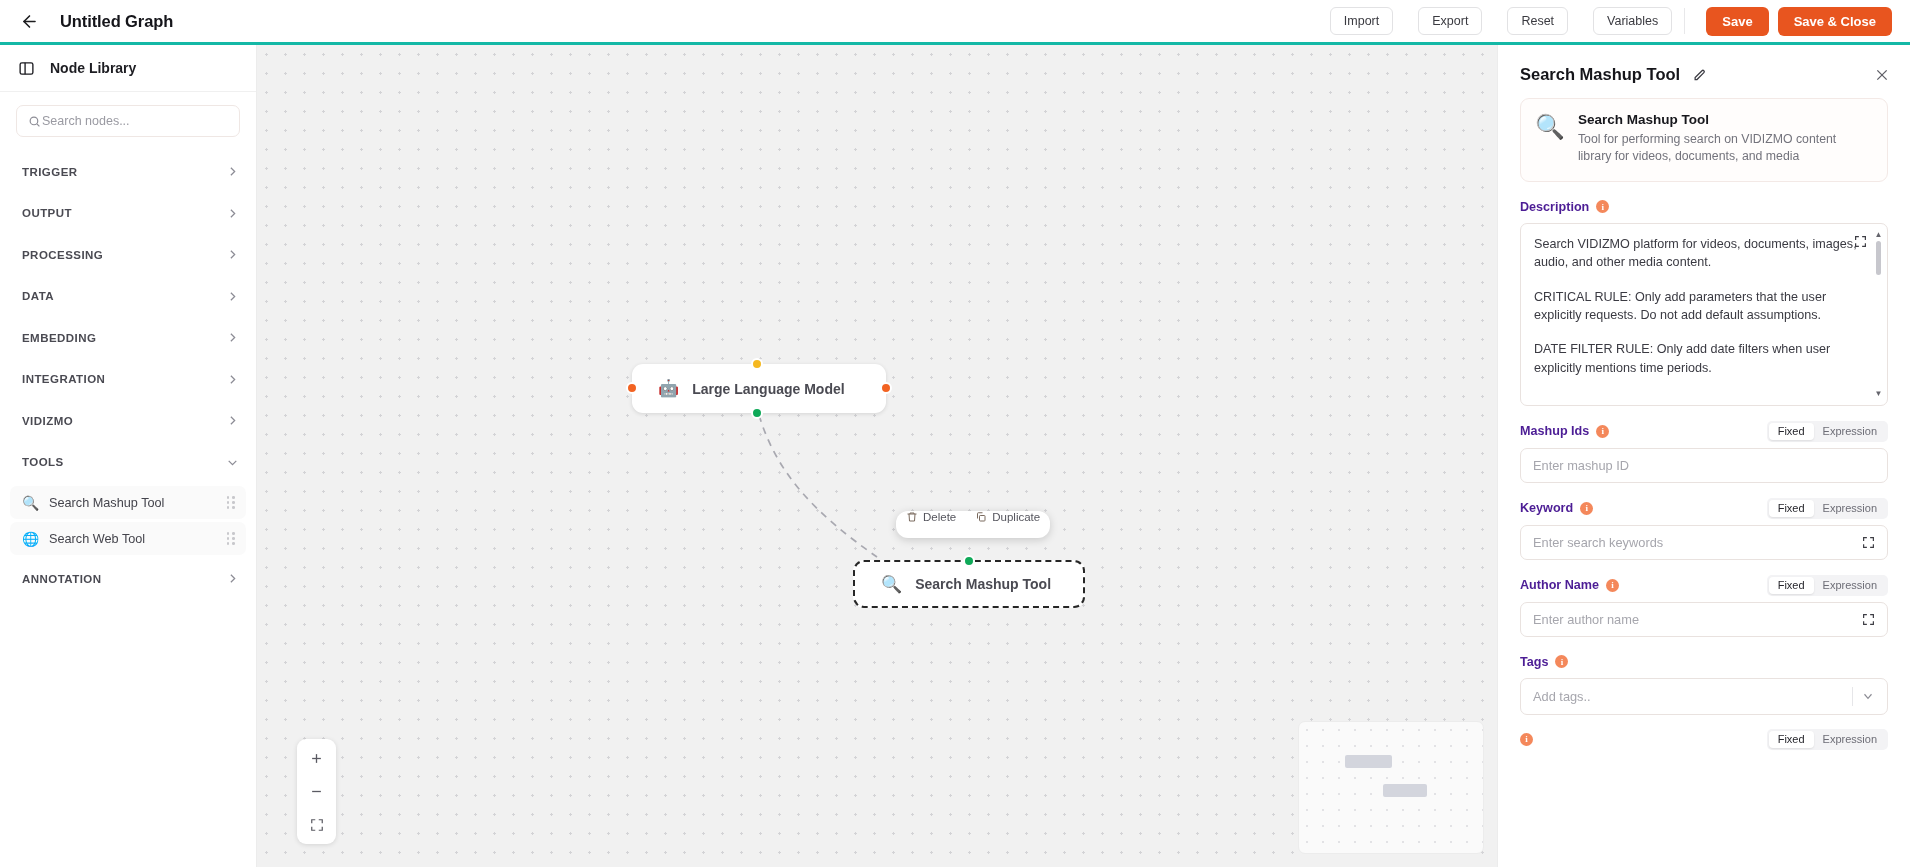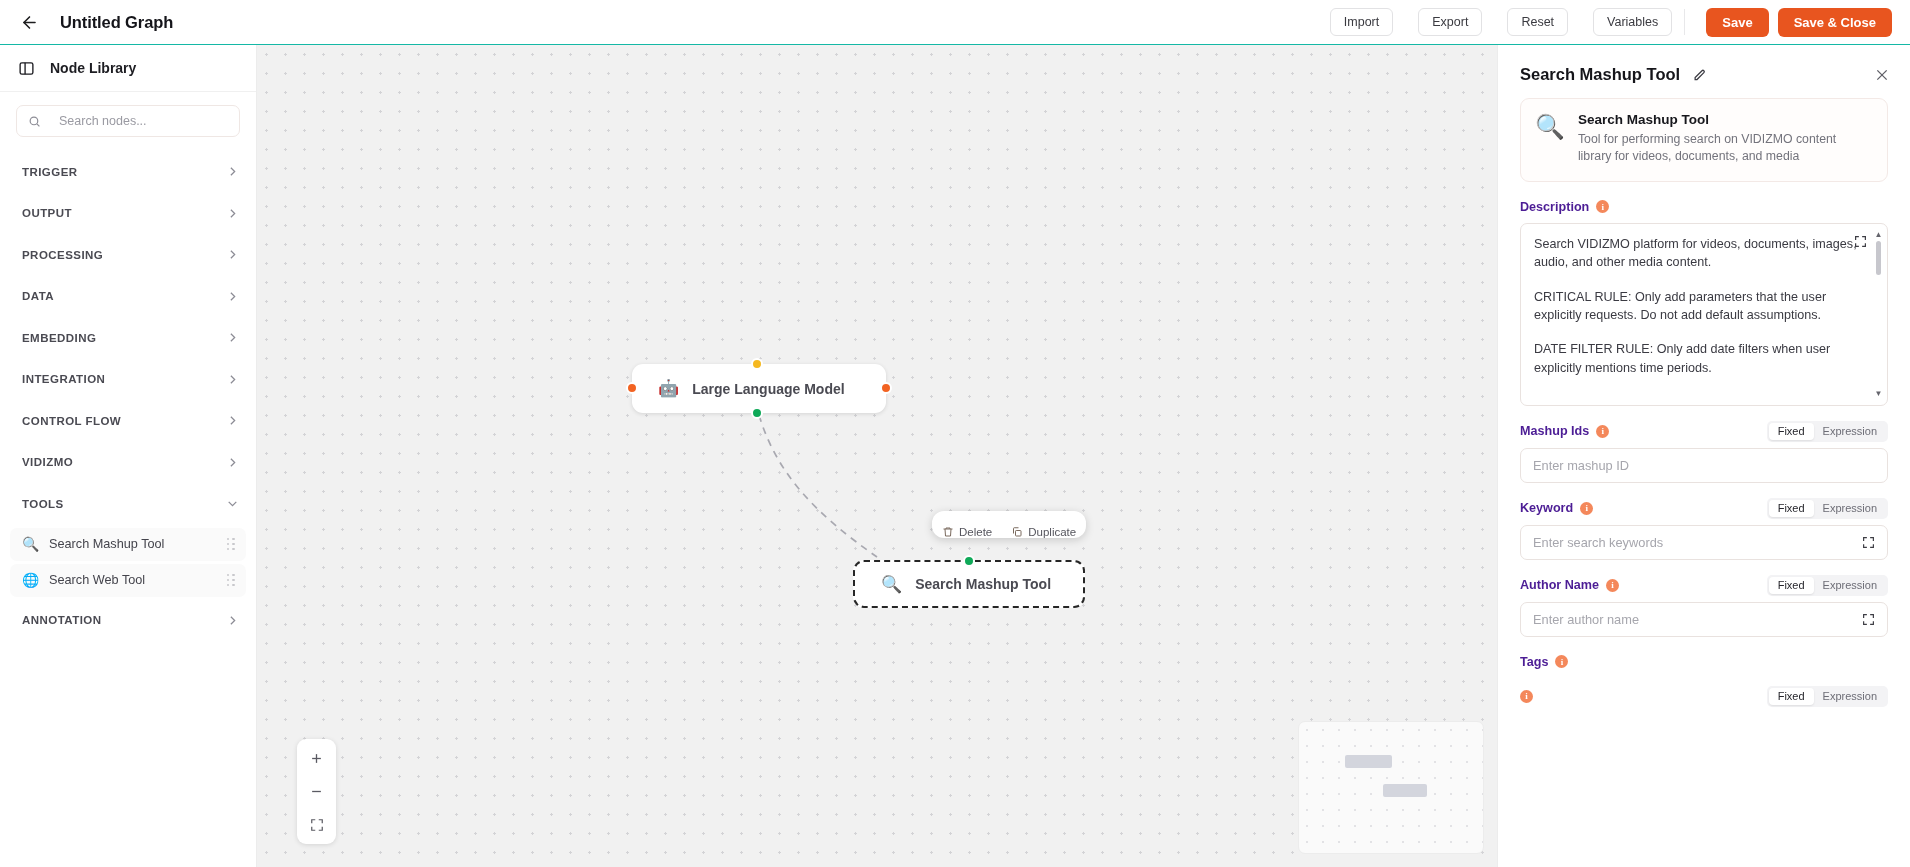--- a/index.html
+++ b/index.html
@@ -9,21 +9,21 @@
     background: #ffffff;
     overflow: hidden;
     color: #3c3c42;
   }
   #app { position: relative; width: 1910px; height: 867px; display: flex; flex-direction: column; }
 
   
   .topbar {
     height: 45px; min-height: 45px;
     background: #ffffff;
-    border-bottom: 1px solid #14b8a6;
+    border-bottom: 3px solid #14b8a6;
     display: flex; align-items: center;
     padding: 0 18px 0 14px;
     position: relative; z-index: 40;
   }
   .back-btn {
     width: 30px; height: 30px; display: flex; align-items: center; justify-content: center;
     cursor: pointer; color: #1d1d1f; border-radius: 5px;
   }
   .graph-title {
     font-size: 16.5px; font-weight: bold; color: #15151a;
@@ -58,21 +58,21 @@
     overflow: hidden;
   }
   .sb-head {
     height: 47px; display: flex; align-items: center; gap: 15px;
     padding: 0 18px; border-bottom: 1px solid #f0f0f0;
   }
   .sb-head-title { font-size: 14px; font-weight: bold; color: #1d1d22; }
   .sb-search-wrap { padding: 13px 16px 8px 16px; }
   .sb-search {
     height: 32px; border: 1px solid #efe7e4; border-radius: 7px;
-    display: flex; align-items: center; gap: 18px; padding: 0 11px;
+    display: flex; align-items: center; gap: 1px; padding: 0 11px;
     background: #fff;
   }
   .sb-search input {
     border: none; outline: none; flex: 1;
     font-size: 12.5px; font-family: "Liberation Sans", sans-serif; color: #3a3a40;
     background: transparent;
   }
   .sb-search input::placeholder { color: #9a9aa2; }
   .sb-list { flex: 1; overflow-y: auto; padding: 6px 0 20px 0; }
   .cat-row {
@@ -114,23 +114,23 @@
     background: #fff; border: 2px dashed #262626; border-radius: 11px;
     box-shadow: none;
   }
   .node-emoji { font-size: 17px; }
   .node-label { font-size: 14px; font-weight: bold; color: #4a4a52; white-space: nowrap; }
   .handle { position: absolute; border-radius: 50%; border: 2px solid #fff; }
   .h-orange { width: 12px; height: 12px; background: #f26322; }
   .h-yellow { width: 12px; height: 12px; background: #f5b820; }
   .h-green  { width: 12px; height: 12px; background: #0fa958; }
   .ctx-menu {
-    position: absolute; left: 675px; top: 466px;
+    position: absolute; left: 639px; top: 466px;
     background: #fff; border-radius: 12px; box-shadow: 0 2px 9px rgba(0,0,0,.17);
-    display: flex; align-items: flex-end; height: 27px; padding: 0 7px; gap: 13px;
+    display: flex; align-items: flex-start; height: 27px; padding: 0 7px; gap: 13px;
   }
   .ctx-item {
     display: flex; align-items: center; gap: 5px;
     font-size: 11.5px; color: #55555d; cursor: pointer; padding: 0 3px;
   }
   .edge-svg { position: absolute; left: 0; top: 0; width: 100%; height: 100%; pointer-events: none; }
 
   .zoom-ctrl {
     position: absolute; left: 40px; bottom: 23px;
     background: #fff; border-radius: 9px; box-shadow: 0 1px 5px rgba(0,0,0,.12);
@@ -309,28 +309,20 @@
         <div class="cat-row">
           <span class="cat-label">EMBEDDING</span>
           <span class="chev">
               <svg width="13" height="13" viewBox="0 0 24 24" fill="none" stroke="currentColor" stroke-width="2.3">
                 <polyline points="9 5 16 12 9 19"></polyline>
               </svg>
             </span>
         </div>
         <div class="cat-row">
           <span class="cat-label">INTEGRATION</span>
-          <span class="chev">
-              <svg width="13" height="13" viewBox="0 0 24 24" fill="none" stroke="currentColor" stroke-width="2.3">
-                <polyline points="9 5 16 12 9 19"></polyline>
-              </svg>
-            </span>
-        </div>
-        <div class="cat-row">
-          <span class="cat-label">CONTROL FLOW</span>
           <span class="chev">
               <svg width="13" height="13" viewBox="0 0 24 24" fill="none" stroke="currentColor" stroke-width="2.3">
                 <polyline points="9 5 16 12 9 19"></polyline>
               </svg>
             </span>
         </div>
         <div class="cat-row">
           <span class="cat-label">VIDIZMO</span>
           <span class="chev">
               <svg width="13" height="13" viewBox="0 0 24 24" fill="none" stroke="currentColor" stroke-width="2.3">
@@ -568,20 +560,29 @@
           </div>
         </div>
 
         <div class="field">
           <div class="field-head">
             <div class="field-label-wrap">
               <span class="field-label">Tags</span>
               <span class="info-dot">i</span>
             </div>
           </div>
+          <div class="input-box" style="height:37px;">
+            <input type="text" placeholder="Add tags.." style="">
+            <span class="tag-divider"></span>
+            <span class="caret">
+              <svg width="14" height="14" viewBox="0 0 24 24" fill="none" stroke="currentColor" stroke-width="2">
+                  <polyline points="6 9 12 16 18 9"></polyline>
+                </svg>
+            </span>
+          </div>
         </div>
 
         <div class="field-cut">
           <div class="cut-head">
             <span class="info-dot">i</span>
             <div class="seg">
               <span class="seg-opt active">Fixed</span>
               <span class="seg-opt">Expression</span>
             </div>
           </div>

